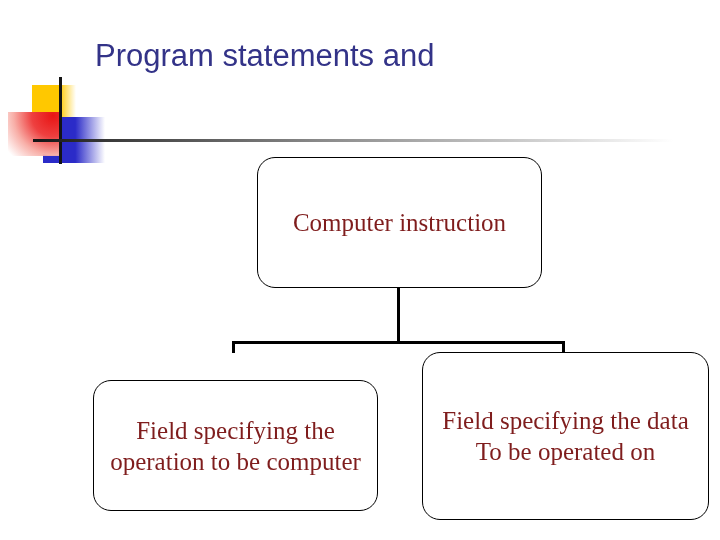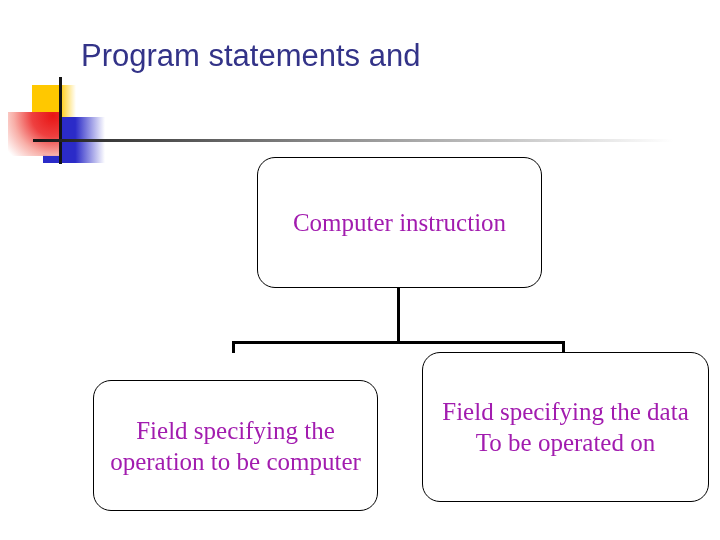--- a/index.html
+++ b/index.html
@@ -40,21 +40,21 @@
   }
   .deco-hrule {
     left: 33px; top: 139px; width: 640px; height: 3px;
     background: linear-gradient(to right, #141414 0%, #3A3A3A 12%, #8A8A8A 45%, #C8C8C8 75%, rgba(255,255,255,0) 100%);
     z-index: 4;
   }
 
   
   .title {
     position: absolute;
-    left: 81px; top: 34px;
+    left: 95px; top: 34px;
     width: 560px;
     font-size: 31px;
     line-height: 43px;
     font-weight: 400;
     color: #333388;
     letter-spacing: 0px;
     z-index: 5;
   }
 
   
@@ -63,27 +63,27 @@
     border: 1px solid #000000;
     border-radius: 18px;
     background: #FFFFFF;
     display: flex;
     flex-direction: column;
     align-items: center;
     justify-content: center;
     font-family: "Liberation Serif", serif;
     font-size: 25px;
     line-height: 31px;
-    color: #a21caf;
+    color: #7f1d1d;
     box-sizing: border-box;
     z-index: 5;
   }
   .node-root  { left: 257px; top: 157px; width: 285px; height: 131px; }
   .node-left  { left: 93px;  top: 352px; width: 285px; height: 131px; margin-top: 28px; }
-  .node-right { left: 422px; top: 352px; width: 287px; height: 150px; }
+  .node-right { left: 422px; top: 352px; width: 287px; height: 168px; }
 
   .connector {
     position: absolute;
     background: #000000;
     z-index: 4;
   }
   .conn-stem       { left: 397px; top: 288px; width: 3px;   height: 54px; }
   .conn-crossbar   { left: 232px; top: 341px; width: 333px; height: 3px;  }
   .conn-drop-left  { left: 232px; top: 341px; width: 3px;   height: 12px; }
   .conn-drop-right { left: 562px; top: 341px; width: 3px;   height: 12px; }

